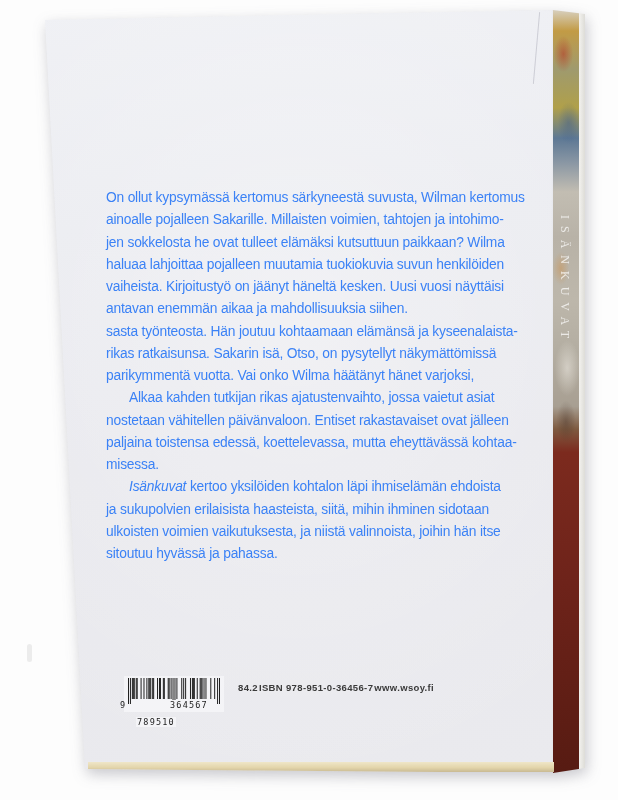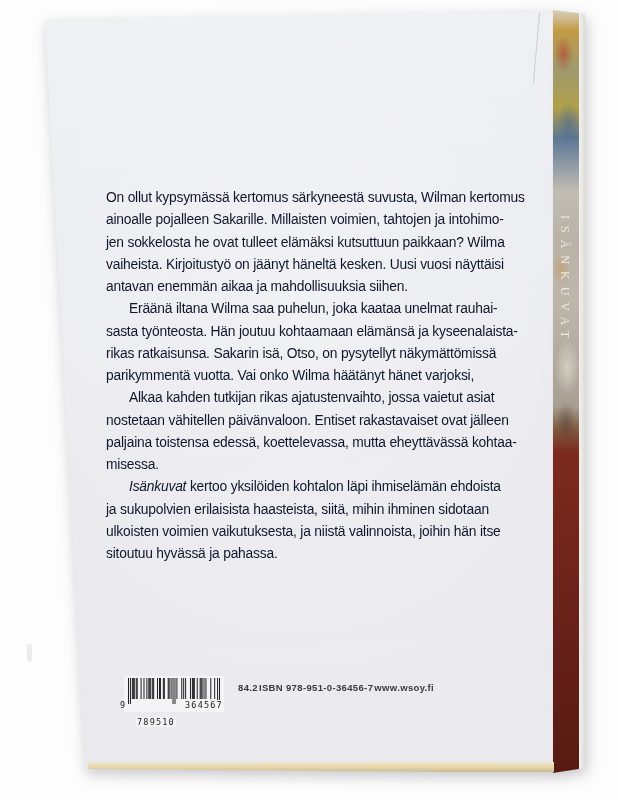--- a/index.html
+++ b/index.html
@@ -69,48 +69,48 @@
   .blurb .indent{padding-left:23px;}
   .blurb em{font-style:italic;}
   .barcode{position:absolute;left:124px;top:676px;width:100px;height:36px;background:#f4f4f7;}
   .barcode svg{position:absolute;left:4px;top:2px;}
   .barcode .digits{
     position:absolute;left:0;top:22px;width:100px;height:12px;
     font-size:8.5px;color:#1c1c1c;font-family:"DejaVu Sans Mono",monospace;
   }
   .digit-lead{position:absolute;left:-4px;top:2px;}
   .digits-left{position:absolute;left:12px;top:19px;letter-spacing:1.2px;background:#f4f4f7;padding:0 1px;}
-  .digits-right{position:absolute;left:60px;top:2px;letter-spacing:1.2px;background:#f4f4f7;padding:0 1px;}
+  .digits-right{position:absolute;left:45px;top:2px;letter-spacing:1.2px;background:#f4f4f7;padding:0 1px;}
   .footer{
     position:absolute;left:238px;top:682px;display:flex;gap:1px;
     font-size:9.5px;font-weight:bold;color:#3a3a3a;letter-spacing:.35px;
   }
 </style>
 </head>
 <body>
 
 <div class="photo">
   <div class="book-wrap">
     <div class="book">
       <div class="cover"></div>
       <div class="spine"></div>
       <div class="page-edge-right"></div>
       <div class="pages-bottom"></div>
       <div class="crease"></div>
 
       <div class="tagline" style="color: rgb(125, 60, 43);">
       </div>
 
-      <div class="blurb" style="color: #0f172a;">
+      <div class="blurb" style="color: #3b82f6;">
           <div class="line">On ollut kypsymässä kertomus särkyneestä suvusta, Wilman kertomus</div>
           <div class="line">ainoalle pojalleen Sakarille. Millaisten voimien, tahtojen ja intohimo-</div>
           <div class="line">jen sokkelosta he ovat tulleet elämäksi kutsuttuun paikkaan? Wilma</div>
+          <div class="line">haluaa lahjoittaa pojalleen muutamia tuokiokuvia suvun henkilöiden</div>
           <div class="line">vaiheista. Kirjoitustyö on jäänyt häneltä kesken. Uusi vuosi näyttäisi</div>
           <div class="line">antavan enemmän aikaa ja mahdollisuuksia siihen.</div>
-          <div class="line indent">Eräänä iltana Wilma saa puhelun, joka kaataa unelmat rauhai-</div>
           <div class="line">sasta työnteosta. Hän joutuu kohtaamaan elämänsä ja kyseenalaista-</div>
           <div class="line">rikas ratkaisunsa. Sakarin isä, Otso, on pysytellyt näkymättömissä</div>
           <div class="line">parikymmentä vuotta. Vai onko Wilma häätänyt hänet varjoksi,</div>
           <div class="line indent">Alkaa kahden tutkijan rikas ajatustenvaihto, jossa vaietut asiat</div>
           <div class="line">nostetaan vähitellen päivänvaloon. Entiset rakastavaiset ovat jälleen</div>
           <div class="line">paljaina toistensa edessä, koettelevassa, mutta eheyttävässä kohtaa-</div>
           <div class="line">misessa.</div>
           <div class="line indent"><em>Isänkuvat</em> kertoo yksilöiden kohtalon läpi ihmiselämän ehdoista</div>
           <div class="line">ja sukupolvien erilaisista haasteista, siitä, mihin ihminen sidotaan</div>
           <div class="line">ulkoisten voimien vaikutuksesta, ja niistä valinnoista, joihin hän itse</div>

